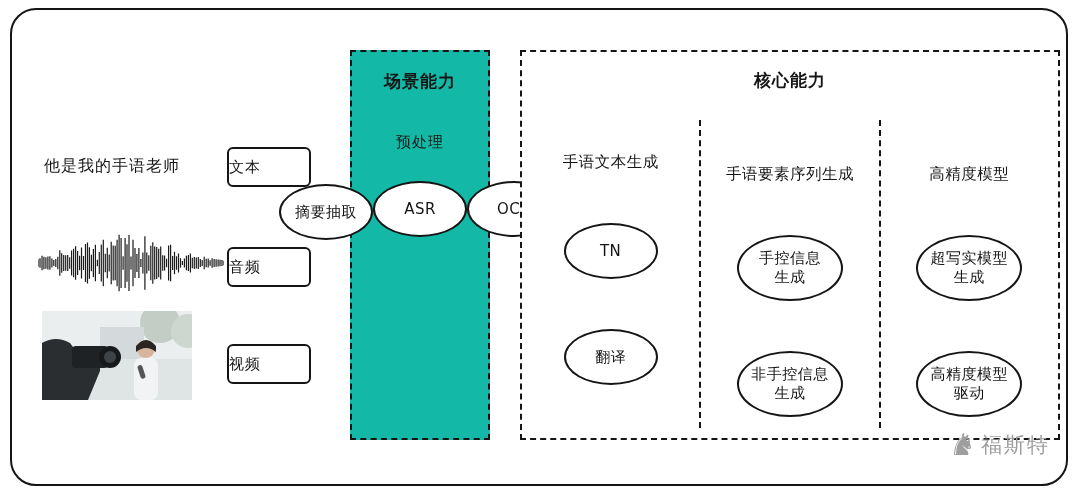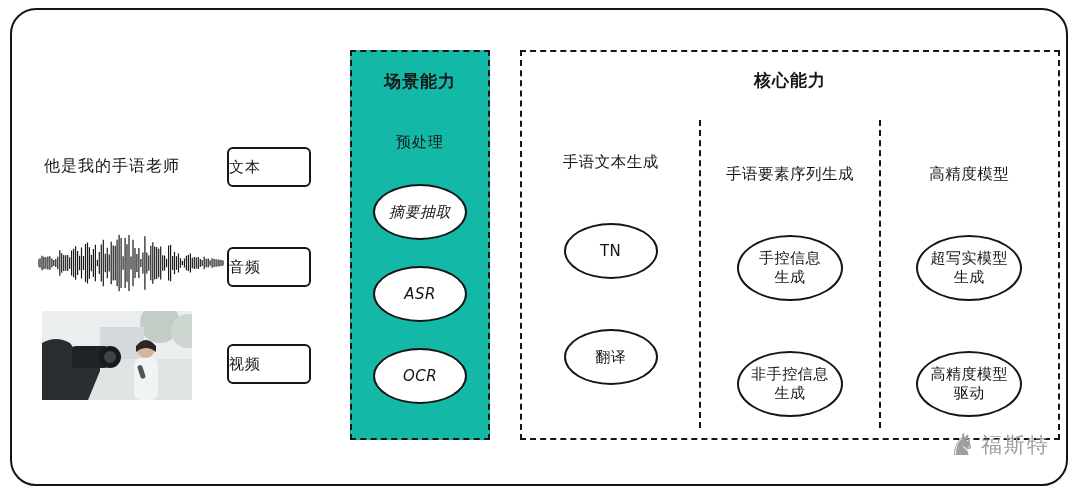--- a/index.html
+++ b/index.html
@@ -43,21 +43,21 @@
   .photo svg { display:block; width:100%; height:100%; }
 
   
   .scene-box {
     position:absolute; left:350px; top:50px; width:140px; height:390px;
     border:2px dashed #151515; background:#14b8a6;
     display:flex; flex-direction:column; align-items:center;
   }
   .scene-title { margin-top:18px; font-size:17px; font-weight:bold; letter-spacing:1px; }
   .scene-subtitle { margin-top:40px; font-size:15px; letter-spacing:1px; }
-  .scene-nodes { display:flex; flex-direction:column; align-items:center;font-style:italic; }
+  .scene-nodes { display:flex; align-items:center; }
   .scene-nodes .node { margin-top:26px; }
   .scene-nodes .node:first-child { margin-top:32px; }
 
   
   .core-box {
     position:absolute; left:520px; top:50px; width:540px; height:390px;
     border:2px dashed #151515; background:#fff;
   }
   .core-title {
     position:absolute; left:0; right:0; top:17px;

